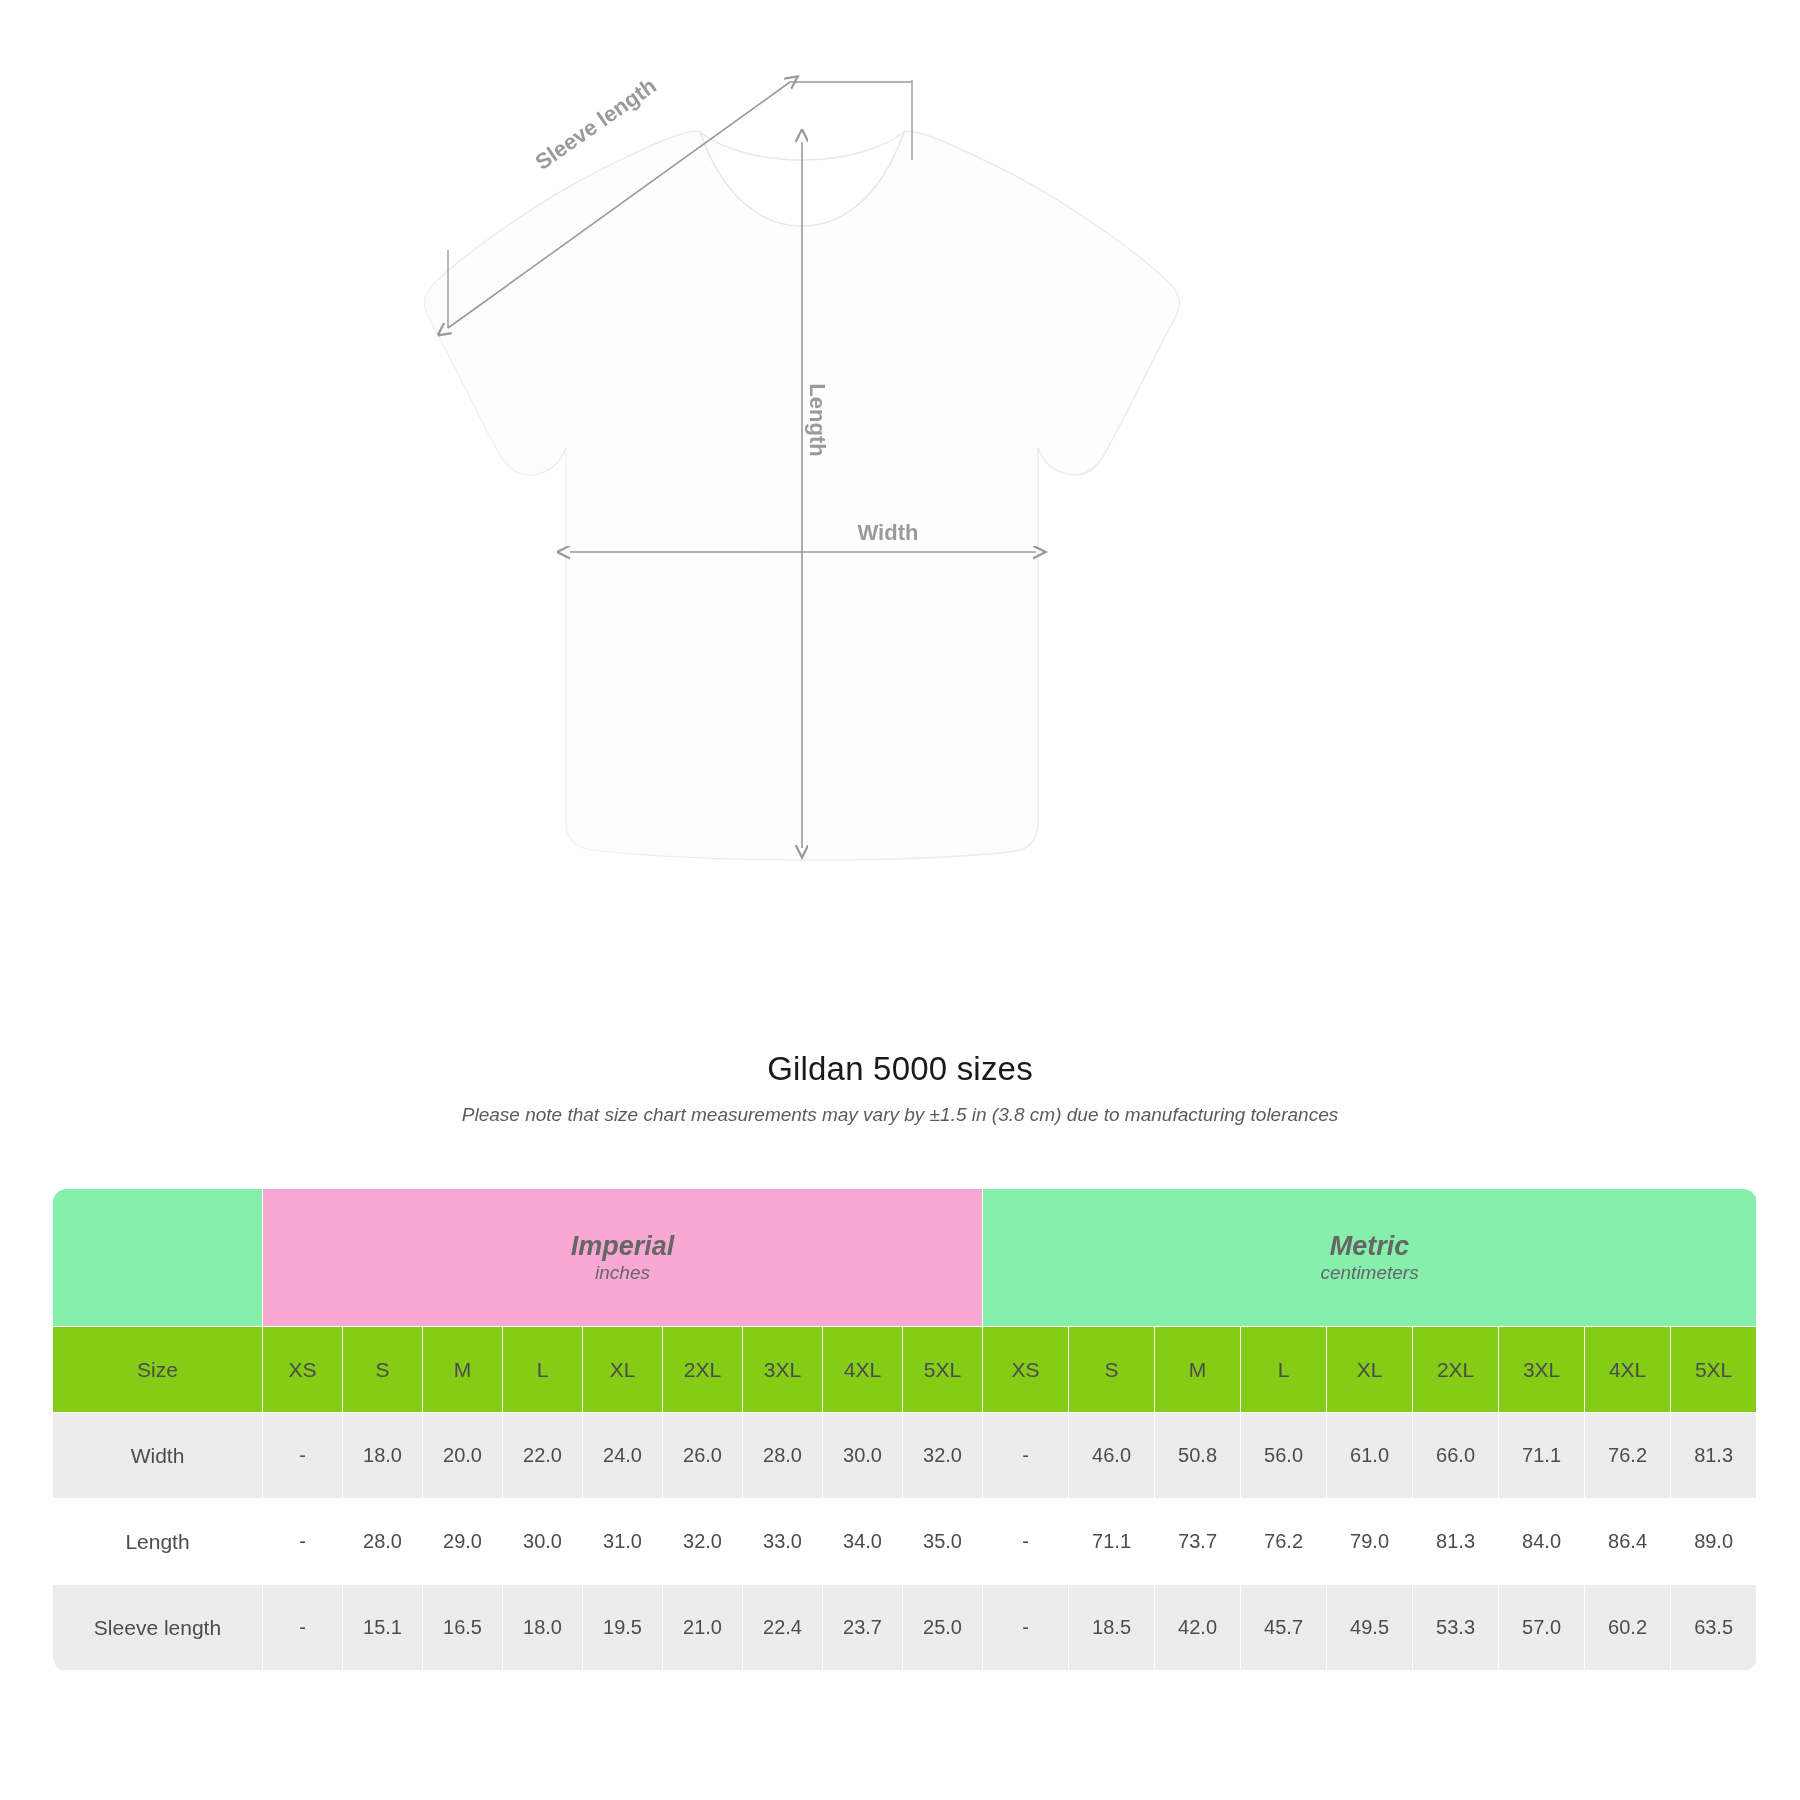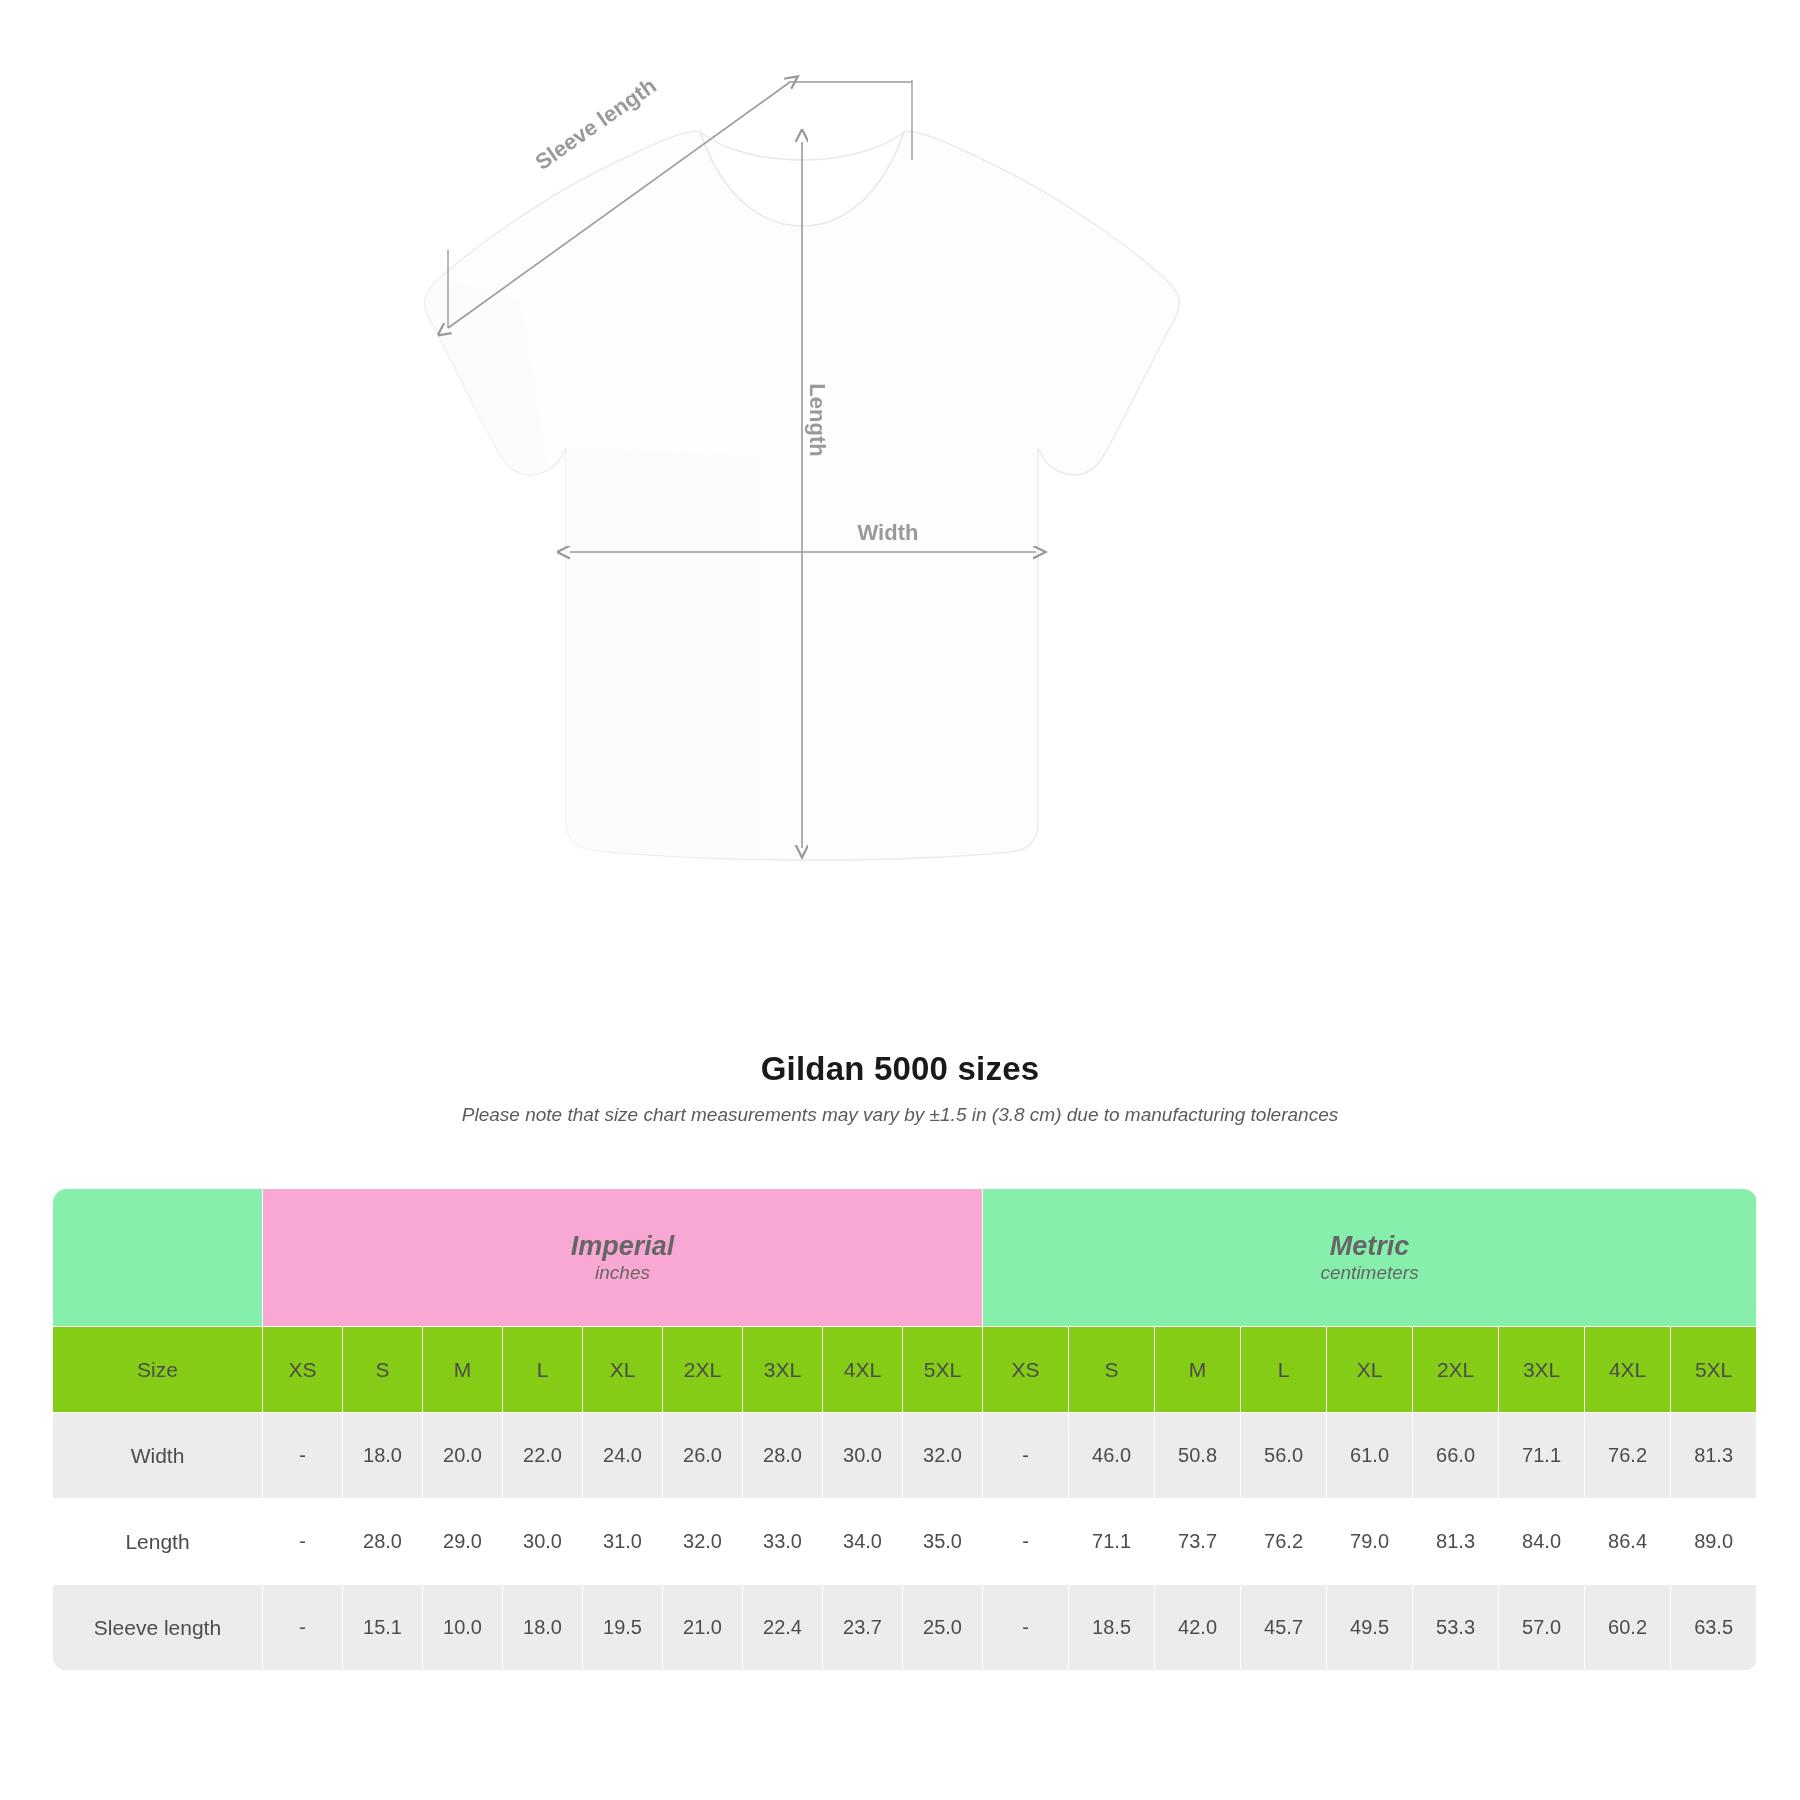--- a/index.html
+++ b/index.html
@@ -32,21 +32,21 @@
   
   #title-block {
     position: absolute;
     left: 0;
     top: 1050px;
     width: 1800px;
     text-align: center;
   }
   #chart-title {
     font-size: 33px;
-    font-weight: bold;
+    font-weight: normal;
     color: #1a1a1a;
     letter-spacing: 0.2px;
     margin: 0;
   }
   #chart-note {
     margin-top: 16px;
     font-size: 19px;
     font-style: italic;
     color: #5b5b5b;
   }
@@ -269,21 +269,21 @@
           <td>81.3</td>
           <td>84.0</td>
           <td>86.4</td>
           <td>89.0</td>
         </tr>
 
         <tr class="band">
           <td class="rowlabel bl">Sleeve length</td>
           <td>-</td>
           <td>15.1</td>
-          <td>10.0</td>
+          <td>16.5</td>
           <td>18.0</td>
           <td>19.5</td>
           <td>21.0</td>
           <td>22.4</td>
           <td>23.7</td>
           <td>25.0</td>
           <td>-</td>
           <td>18.5</td>
           <td>42.0</td>
           <td>45.7</td>

